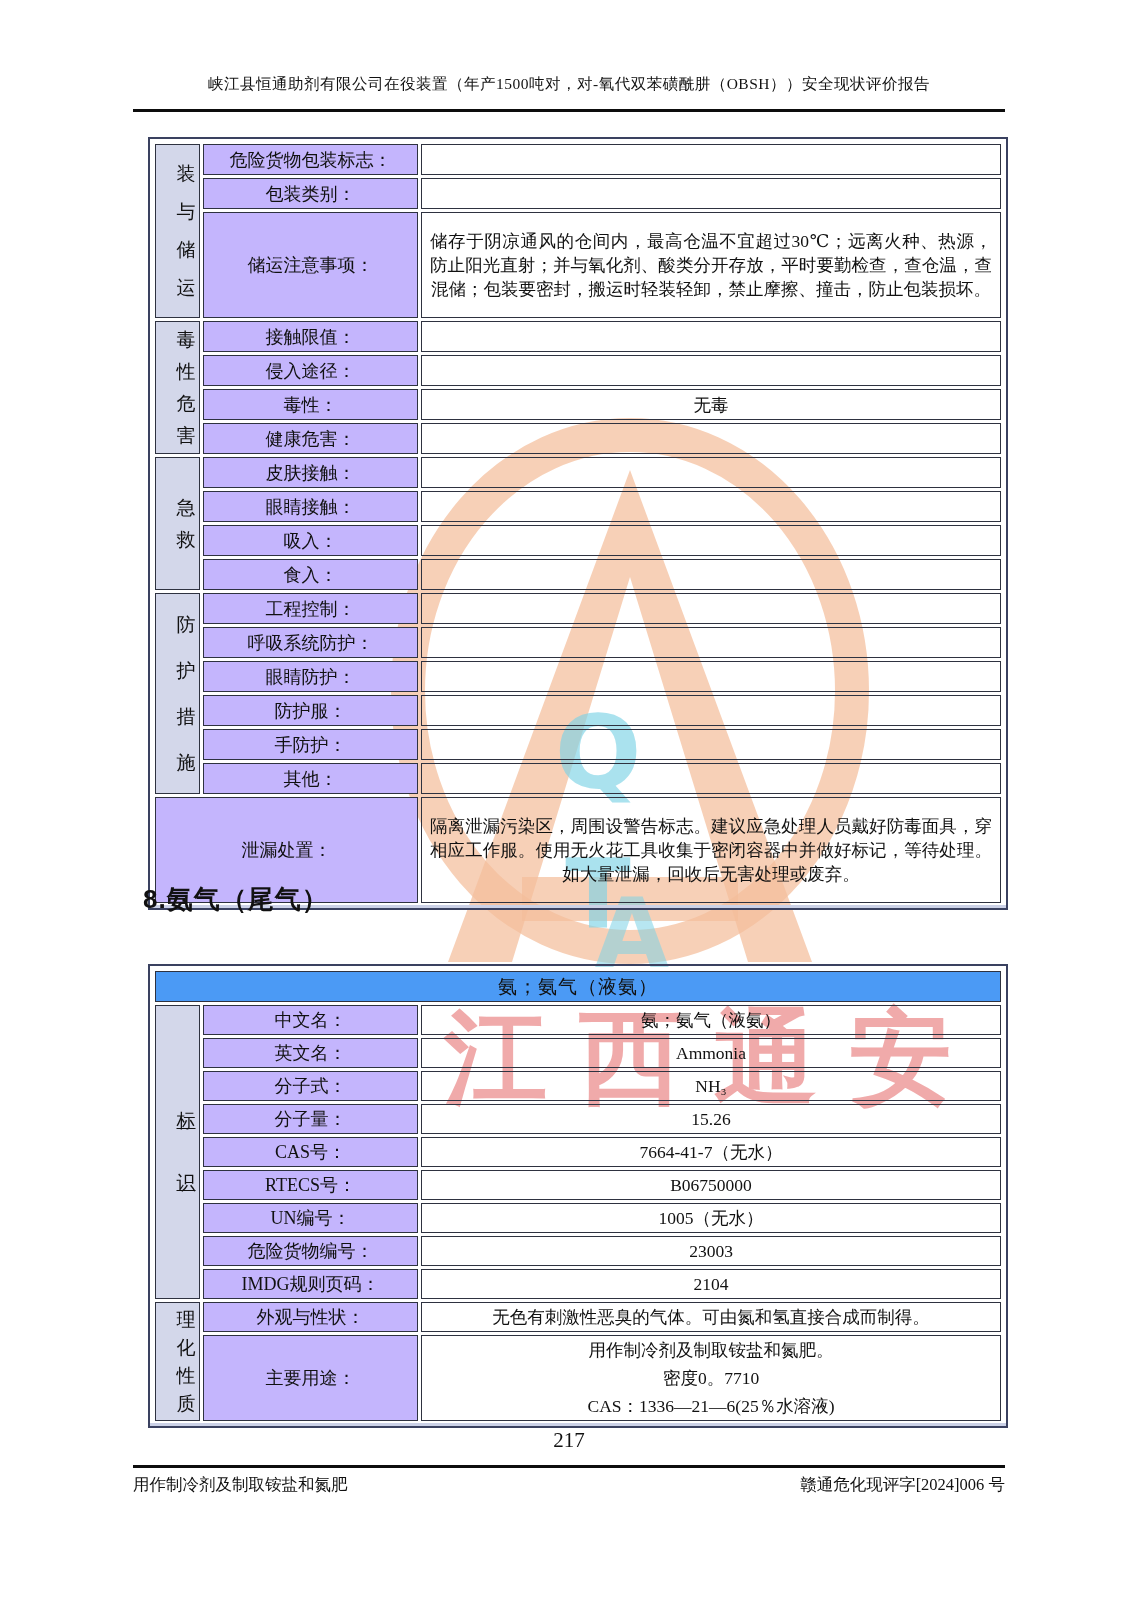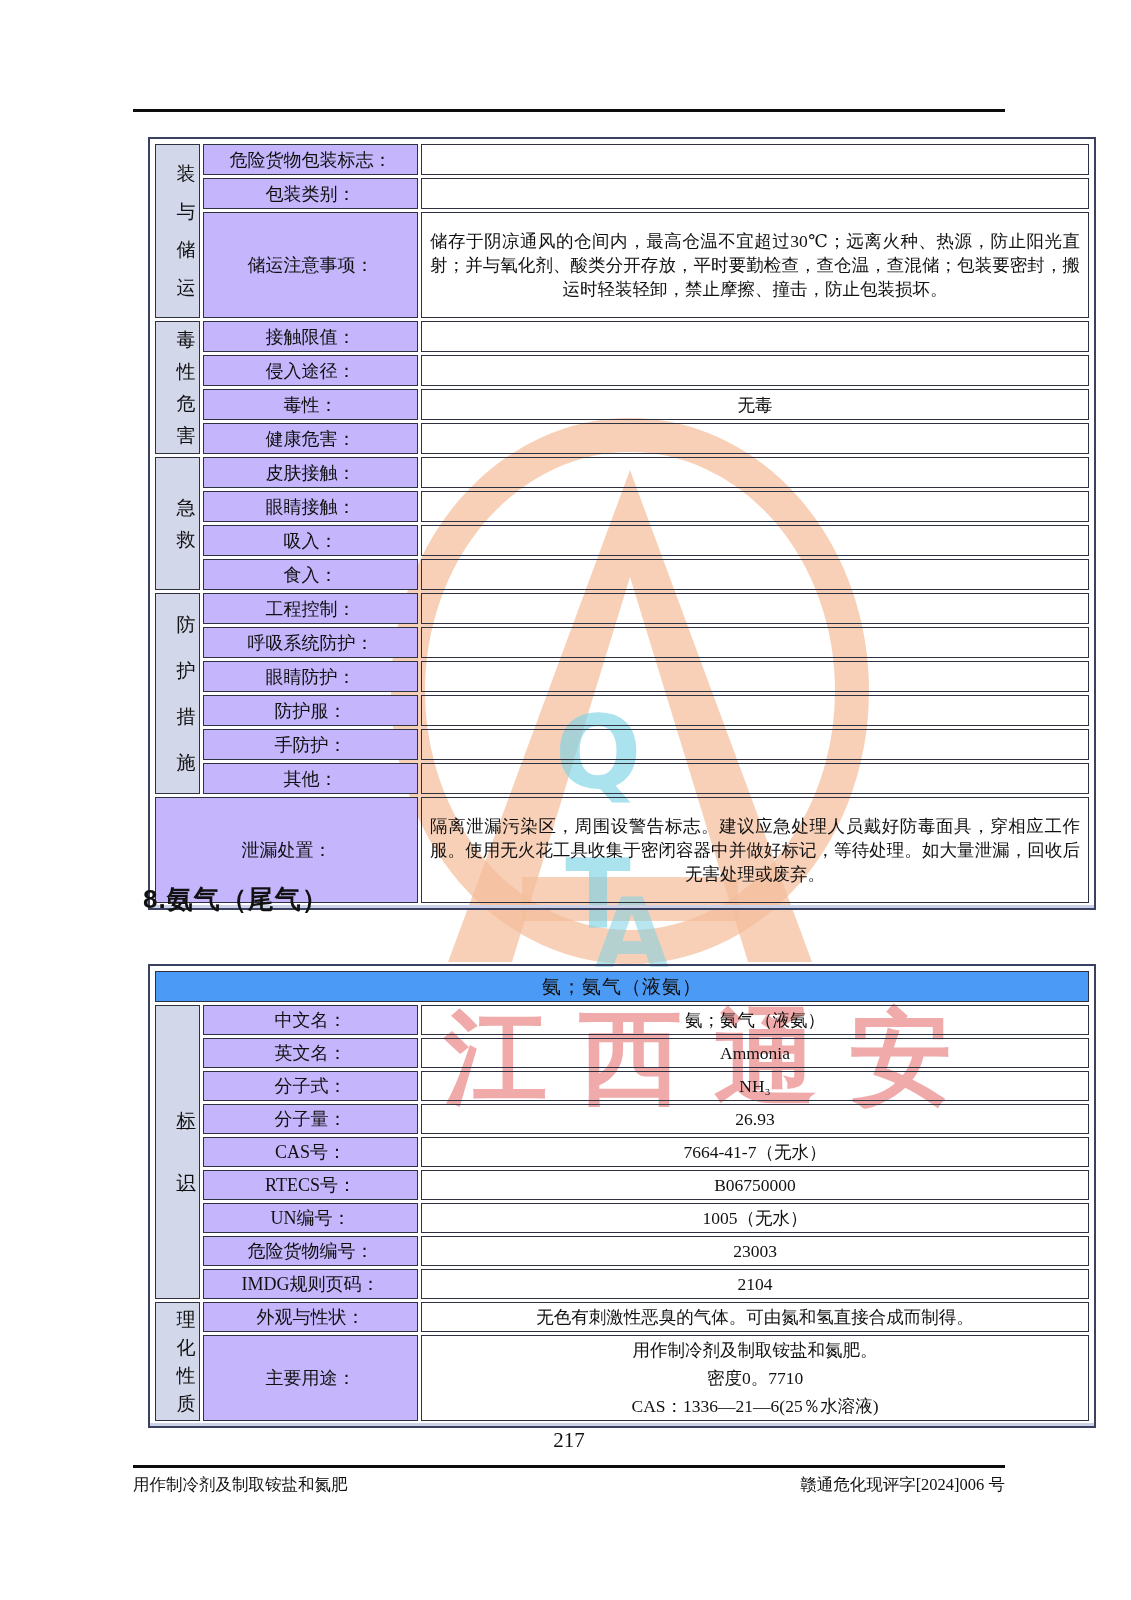--- a/index.html
+++ b/index.html
@@ -10,21 +10,21 @@
   .wm{position:absolute;inset:0;z-index:0;}
   .wm-text{position:absolute;left:444px;top:1002px;font-size:103px;line-height:112px;
            font-weight:bold;letter-spacing:32px;color:rgba(231,118,118,0.62);white-space:nowrap;}
 
   
   .hdr-title{position:absolute;left:133px;width:872px;top:74px;text-align:center;
              font-size:15.5px;letter-spacing:0.5px;}
   .hdr-rule{position:absolute;left:133px;width:872px;top:109px;height:3px;background:#0d0d0d;}
 
   
-  .tbl-wrap{position:absolute;left:148px;width:948px;border:2px solid #3A4160;
+  .tbl-wrap{position:absolute;left:148px;width:860px;border:2px solid #3A4160;
             padding:2px;box-shadow:inset 0 -3px 0 #CBD1E7;background:transparent;z-index:1;
             box-sizing:border-box;}
   .t1{top:137px;}
   .t2{top:964px;}
   table{border-collapse:separate;border-spacing:3px;width:100%;table-layout:fixed;}
   td{border:1.5px solid #2E3240;text-align:center;vertical-align:middle;
      font-size:17.5px;padding:0 6px;overflow:hidden;}
   td.g{background:#D3D7EA;padding:0;}
   td.l{background:#c4b5fd;font-size:18px;}
   td.c{background:transparent;}
@@ -63,20 +63,21 @@
       <ellipse cx="300" cy="276" rx="222" ry="256" fill="none" stroke="#F4BE9B" stroke-width="34" opacity="0.72"></ellipse>
       <path fill="#F4BE9B" fill-rule="evenodd" opacity="0.72" d="M300,55 L482,547 L118,547 Z M300,162 L418,547 L182,547 Z"></path>
       <rect x="192" y="462" width="216" height="44" fill="#F4BE9B" opacity="0.72"></rect>
       <text x="268" y="373" text-anchor="middle" font-size="102" font-family="DejaVu Sans, Liberation Sans, sans-serif" font-weight="bold" fill="#7ED3E6" opacity="0.65">Q</text>
       <text x="268" y="513" text-anchor="middle" font-size="96" font-family="DejaVu Sans, Liberation Sans, sans-serif" font-weight="bold" fill="#7ED3E6" opacity="0.65">T</text>
       <text x="302" y="552" text-anchor="middle" font-size="96" font-family="DejaVu Sans, Liberation Sans, sans-serif" font-weight="bold" fill="#7ED3E6" opacity="0.55">A</text>
     </svg>
     <div class="wm-text">江西通安</div>
   </div>
 
+  <div class="hdr-title">峡江县恒通助剂有限公司在役装置（年产1500吨对，对-氧代双苯磺酰肼（OBSH））安全现状评价报告</div>
   <div class="hdr-rule"></div>
 
   <div class="tbl-wrap t1">
     <table>
       <colgroup>
           <col style="width:45px">
           <col style="width:215px">
           <col>
         </colgroup>
       <tbody>
@@ -191,21 +192,21 @@
       <tr>
         <td class="l">英文名：</td>
         <td class="c">Ammonia</td>
       </tr>
       <tr>
         <td class="l">分子式：</td>
         <td class="c">NH₃</td>
       </tr>
       <tr>
         <td class="l">分子量：</td>
-        <td class="c">26.93</td>
+        <td class="c">15.26</td>
       </tr>
       <tr>
         <td class="l">CAS号：</td>
         <td class="c">7664-41-7（无水）</td>
       </tr>
       <tr>
         <td class="l">RTECS号：</td>
         <td class="c">B06750000</td>
       </tr>
       <tr>

